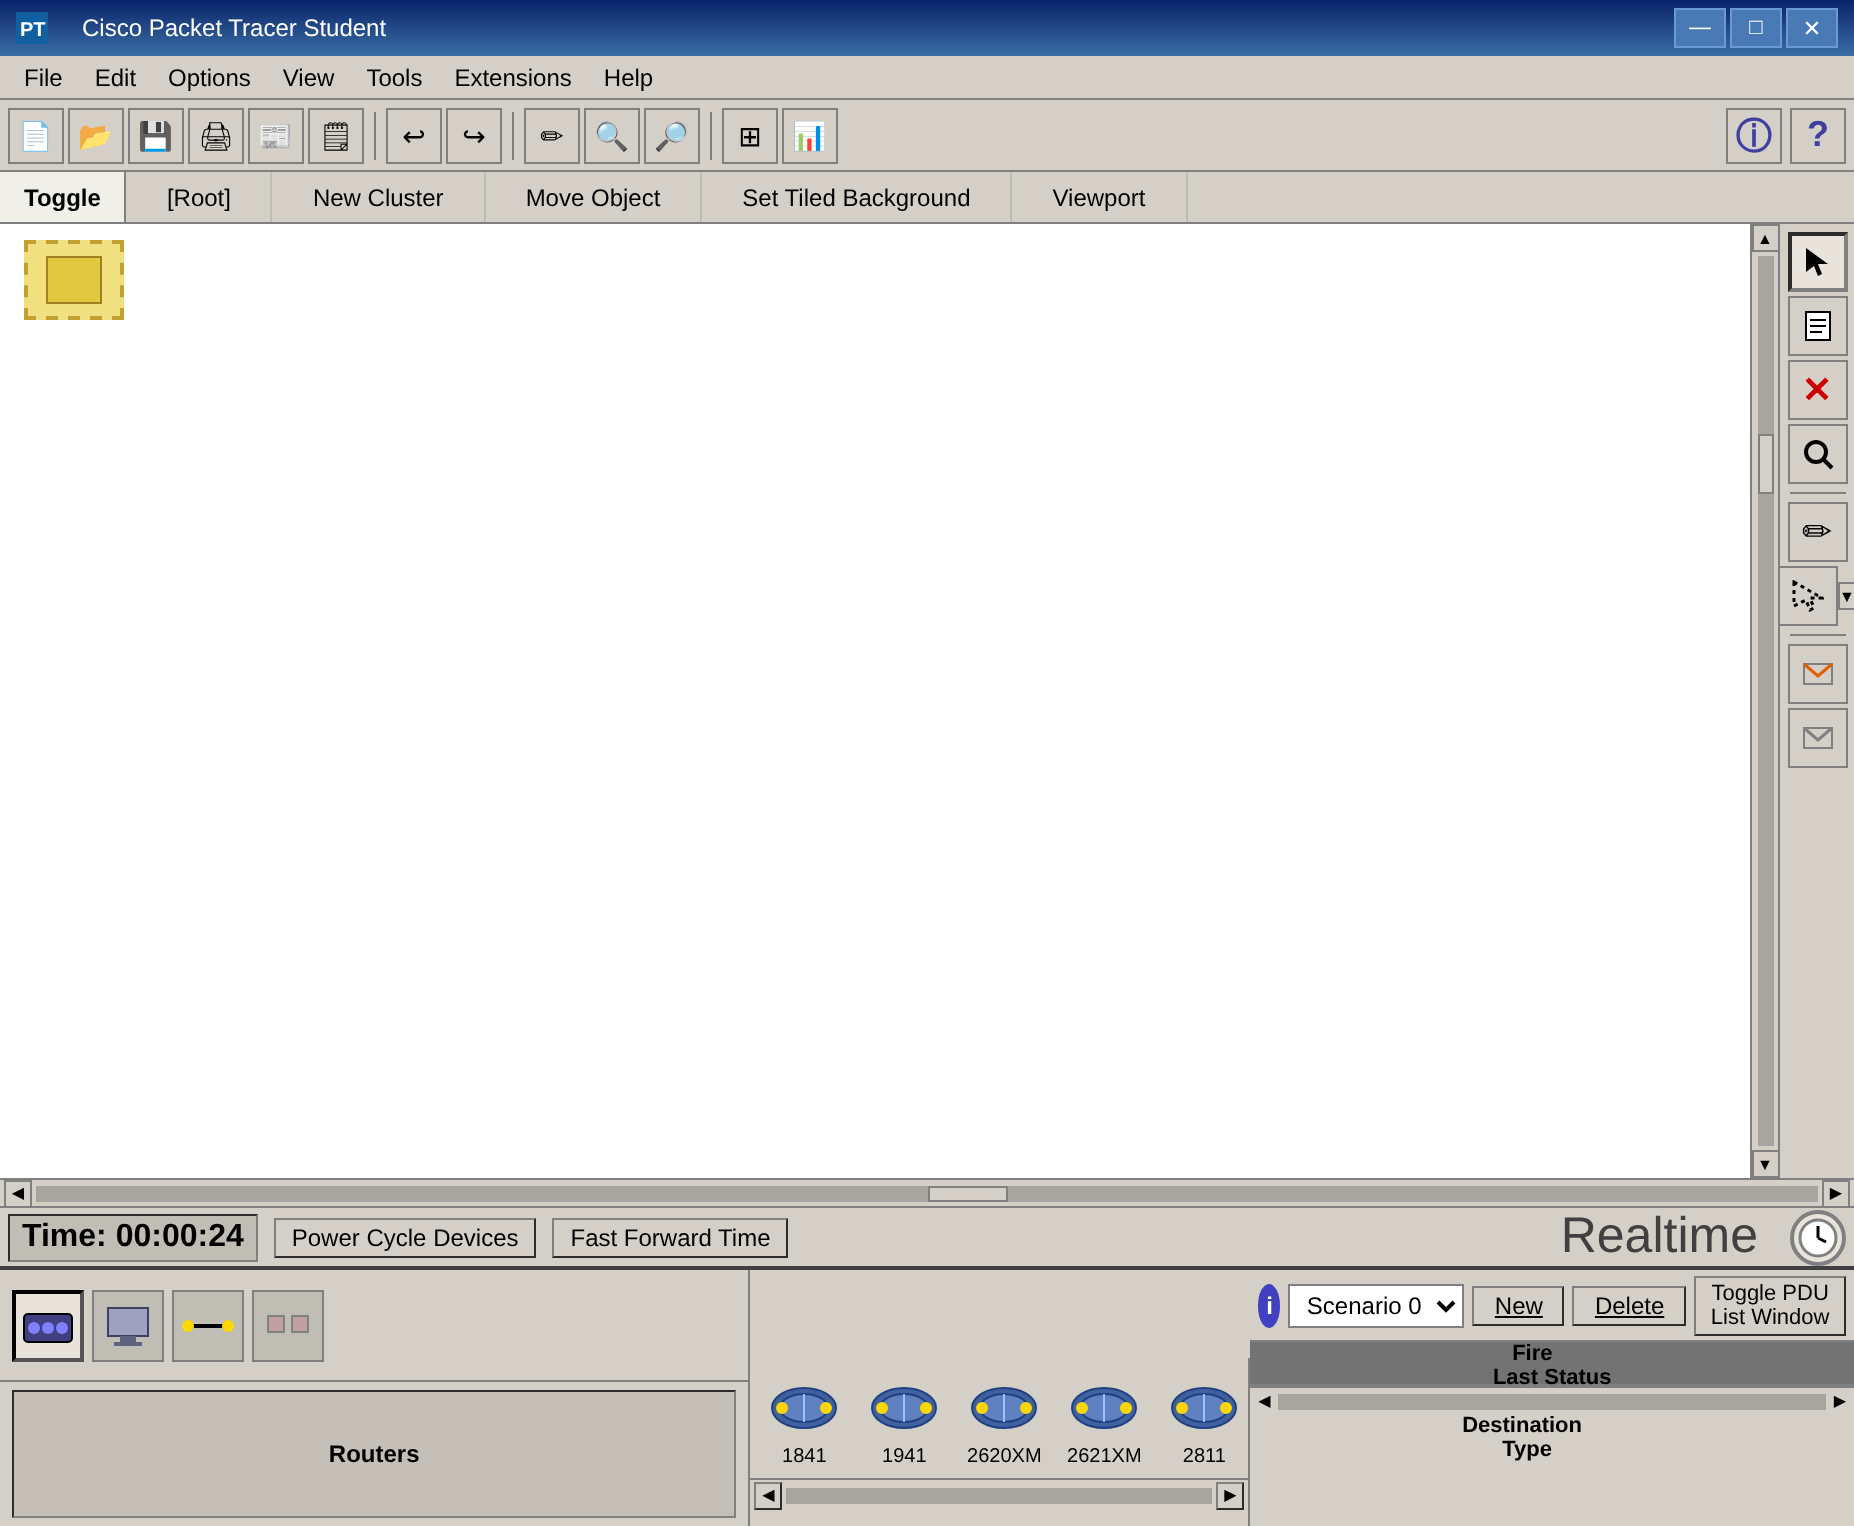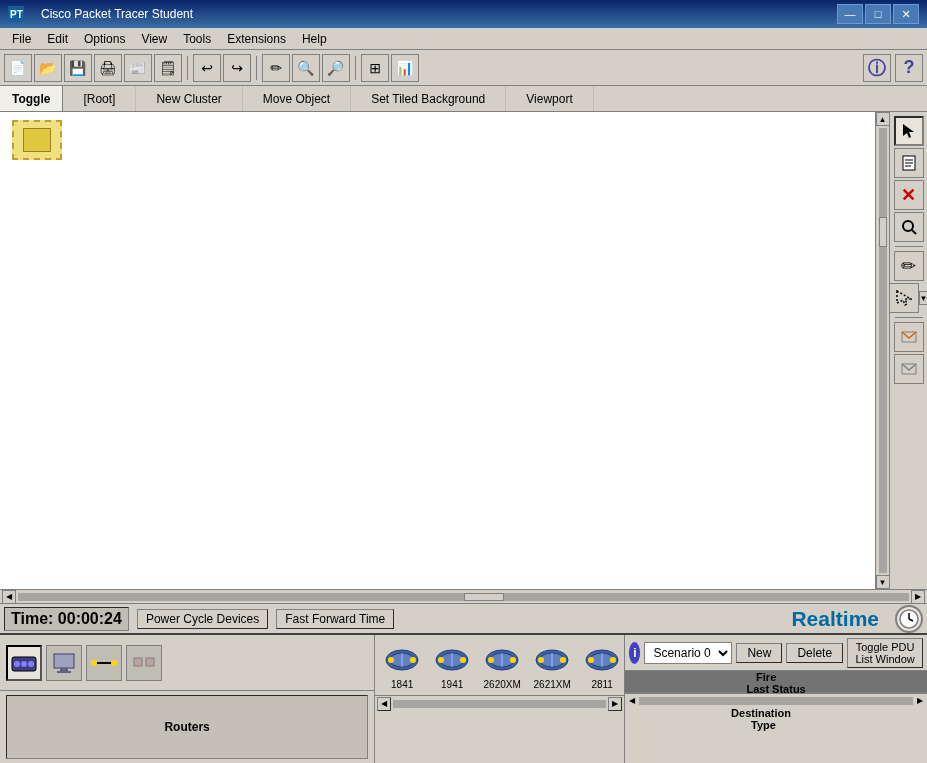--- a/index.html
+++ b/index.html
@@ -208,23 +208,23 @@
     }
     .status-btn {
       padding: 2px 8px;
       background: #d4d0c8;
       border: 1px outset #808080;
       cursor: pointer;
       font-size: 12px;
     }
     .status-realtime {
       margin-left: auto;
-      font-size: 21px;
-      font-weight: bold;
-      color: #0369a1;
+      font-size: 25px;
+      font-weight: normal;
+      color: #404040;
       margin-right: 8px;
     }
     .cat-icon {
       width: 36px; height: 36px;
       background: #c0bdb5;
       border: 1px solid #808080;
       display: flex; align-items: center; justify-content: center;
       cursor: pointer;
       font-size: 14px;
     }
@@ -243,20 +243,21 @@
       border: 1px solid #808080;
       font-size: 12px;
       width: 100px;
     }
     .pdu-btn {
       padding: 2px 10px;
       background: #d4d0c8;
       border: 1px outset #808080;
       cursor: pointer;
       font-size: 12px;
+      text-decoration: underline;
     }
     .pdu-toggle-btn {
       padding: 2px 6px;
       background: #d4d0c8;
       border: 1px outset #808080;
       cursor: pointer;
       font-size: 11px;
     }
     .pdu-col { font-size: 11px; font-weight: bold; }
     .pdu-col-fire { width: 40px; }
@@ -615,21 +616,21 @@
           <svg width="28" height="22" viewBox="0 0 28 22">
             <rect x="4" y="6" width="8" height="8" fill="#c0a0a0" stroke="#808080"></rect>
             <rect x="16" y="6" width="8" height="8" fill="#c0a0a0" stroke="#808080"></rect>
           </svg>
         </div>
       </div>
 
       <div class="device-name-row">Routers</div>
     </div>
 
-    <div id="device-list-panel" style="width:250px;border-right:1px solid #808080;display:flex;flex-direction:column;">
+    <div id="device-list-panel" style="width:250px;border-right:1px solid #808080;display:flex;flex-direction:column;margin-top:44px;">
       <div class="dev-models-row">
 
       <div class="router-device">
             <div class="router-icon-wrap">
               <svg width="38" height="30" viewBox="0 0 38 30">
       <ellipse cx="19" cy="15" rx="16" ry="10" fill="#4060a0" stroke="#204080" stroke-width="1"></ellipse>
       <ellipse cx="19" cy="15" rx="12" ry="7" fill="#6080c0" stroke="#204080"></ellipse>
       <circle cx="8" cy="15" r="3" fill="#ffd700"></circle>
       <circle cx="30" cy="15" r="3" fill="#ffd700"></circle>
       <line x1="19" y1="8" x2="19" y2="22" stroke="#a0c0ff" stroke-width="1"></line>

